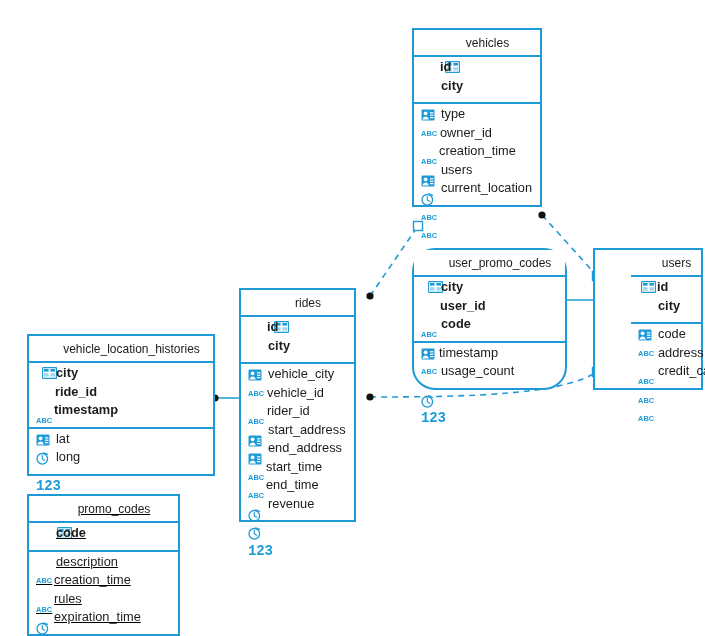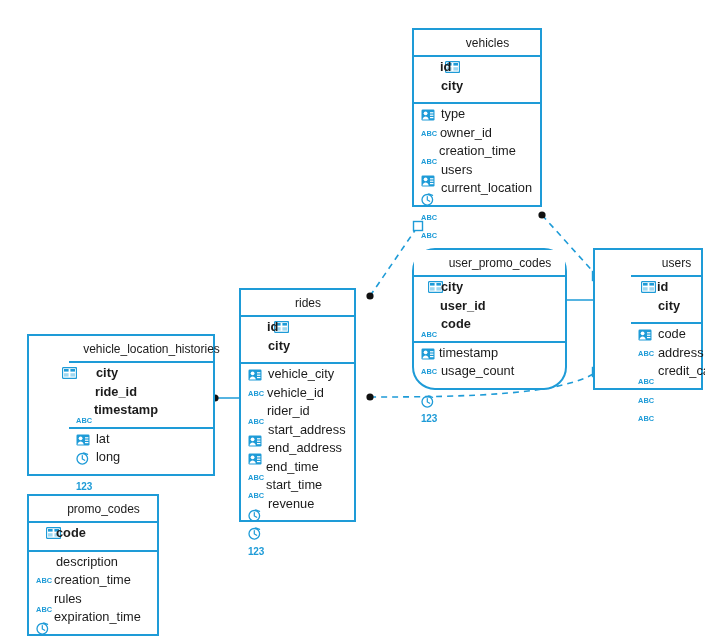--- a/index.html
+++ b/index.html
@@ -48,22 +48,22 @@
   .ic-table{width:15px;height:12px;}
   
   .ic-card{width:14px;height:12px;}
   
   .ic-abc{width:15px;height:11px;}
   
   .ic-clock{width:13px;height:13px;}
   
   .ic-num{
     width:15px;height:11px;color:#1e9bd7;
-    font-size:10px;font-weight:bold;line-height:11px;
-    font-family:Liberation Sans, sans-serif;
+    font-size:14px;font-weight:bold;line-height:11px;
+    font-family:Liberation Mono, monospace;
     letter-spacing:-0.2px;text-align:left;
   }
   
   .ic-json{width:13px;height:13px;}
   .abc-text{
     font-size:7.4px;font-weight:bold;color:#1e9bd7;
     letter-spacing:0.1px;line-height:11px;display:block;
     font-family:"Liberation Sans","DejaVu Sans",sans-serif;
   }
 </style>
@@ -366,39 +366,39 @@
           <span class="col-name">end_address</span>
         </div>
         <div class="col-row">
           <span class="ic ic-clock">
             <svg viewBox="0 0 13 13">
               <circle cx="6.3" cy="6.8" r="5.3" fill="none" stroke="#1e9bd7" stroke-width="1.3"></circle>
               <path d="M6.3 3.6 L6.3 6.9 L8.7 8.3" fill="none" stroke="#1e9bd7" stroke-width="1.2" stroke-linecap="round"></path>
               <path d="M7.6 0.9 L11.6 2.4" stroke="#1e9bd7" stroke-width="1.2" stroke-linecap="round"></path>
             </svg>
           </span>
+          <span class="col-name">start_time</span>
+        </div>
+        <div class="col-row">
+          <span class="ic ic-clock">
+            <svg viewBox="0 0 13 13">
+              <circle cx="6.3" cy="6.8" r="5.3" fill="none" stroke="#1e9bd7" stroke-width="1.3"></circle>
+              <path d="M6.3 3.6 L6.3 6.9 L8.7 8.3" fill="none" stroke="#1e9bd7" stroke-width="1.2" stroke-linecap="round"></path>
+              <path d="M7.6 0.9 L11.6 2.4" stroke="#1e9bd7" stroke-width="1.2" stroke-linecap="round"></path>
+            </svg>
+          </span>
           <span class="col-name">end_time</span>
-        </div>
-        <div class="col-row">
-          <span class="ic ic-clock">
-            <svg viewBox="0 0 13 13">
-              <circle cx="6.3" cy="6.8" r="5.3" fill="none" stroke="#1e9bd7" stroke-width="1.3"></circle>
-              <path d="M6.3 3.6 L6.3 6.9 L8.7 8.3" fill="none" stroke="#1e9bd7" stroke-width="1.2" stroke-linecap="round"></path>
-              <path d="M7.6 0.9 L11.6 2.4" stroke="#1e9bd7" stroke-width="1.2" stroke-linecap="round"></path>
-            </svg>
-          </span>
-          <span class="col-name">start_time</span>
         </div>
         <div class="col-row">
           <span class="ic ic-num">123</span>
           <span class="col-name">revenue</span>
         </div>
       </div>
     </div>
-    <div class="table-card" style="left: 27px; top: 334px; width: 188px; padding-left: 40px;">
+    <div class="table-card" style="left: 27px; top: 334px; width: 188px;">
       <div class="tbl-header">
         <span class="ic ic-table">
           <svg viewBox="0 0 15 12">
             <rect x="0.5" y="0.5" width="14" height="11" rx="1.2" fill="none" stroke="#1e9bd7" stroke-width="1.3"></rect>
             <rect x="2" y="2" width="4.6" height="2.6" fill="#1e9bd7"></rect>
             <rect x="8.4" y="2" width="4.6" height="2.6" fill="#1e9bd7"></rect>
             <rect x="2" y="6.2" width="4.6" height="3.4" fill="#9ed7f0"></rect>
             <rect x="8.4" y="6.2" width="4.6" height="3.4" fill="#9ed7f0"></rect>
           </svg>
         </span>
@@ -439,21 +439,21 @@
         <div class="col-row">
           <span class="ic ic-num">123</span>
           <span class="col-name">lat</span>
         </div>
         <div class="col-row">
           <span class="ic ic-num">123</span>
           <span class="col-name">long</span>
         </div>
       </div>
     </div>
-    <div class="table-card" style="left: 27px; top: 494px; width: 132px;">
+    <div class="table-card" style="left: 27px; top: 494px; width: 153px; text-decoration: underline;">
       <div class="tbl-header">
         <span class="ic ic-table">
           <svg viewBox="0 0 15 12">
             <rect x="0.5" y="0.5" width="14" height="11" rx="1.2" fill="none" stroke="#1e9bd7" stroke-width="1.3"></rect>
             <rect x="2" y="2" width="4.6" height="2.6" fill="#1e9bd7"></rect>
             <rect x="8.4" y="2" width="4.6" height="2.6" fill="#1e9bd7"></rect>
             <rect x="2" y="6.2" width="4.6" height="3.4" fill="#9ed7f0"></rect>
             <rect x="8.4" y="6.2" width="4.6" height="3.4" fill="#9ed7f0"></rect>
           </svg>
         </span>

